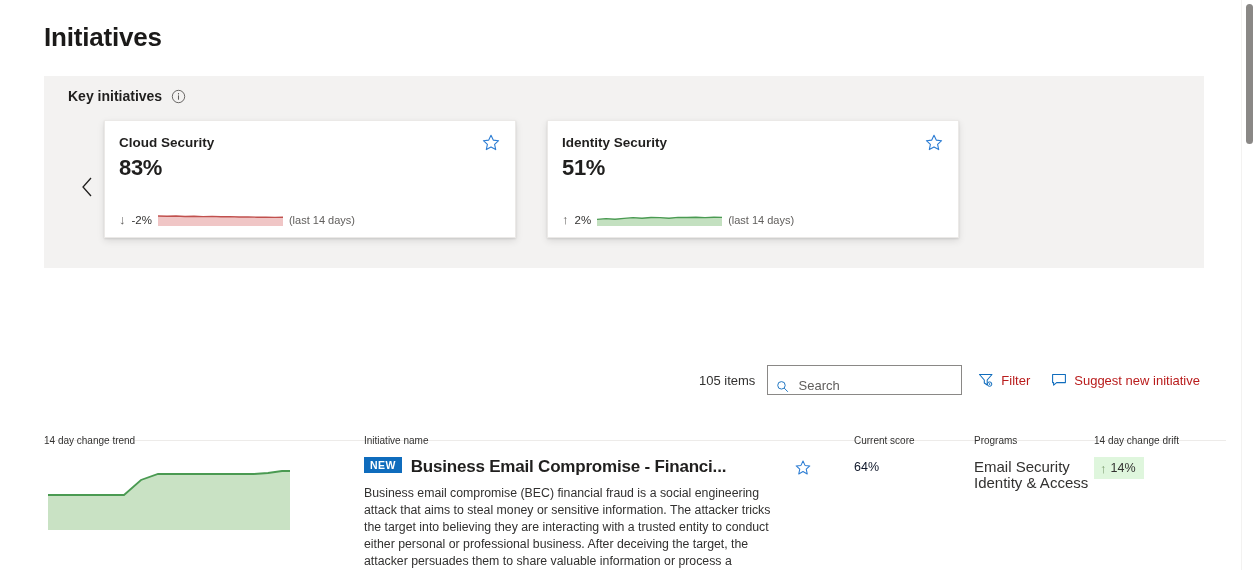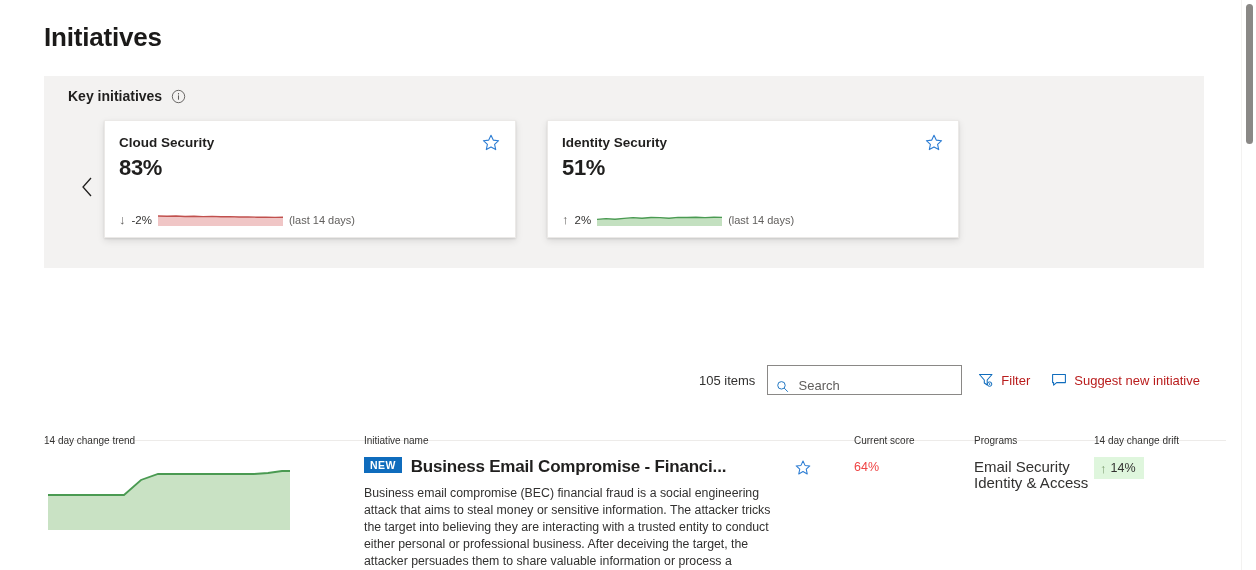--- a/index.html
+++ b/index.html
@@ -132,21 +132,21 @@
   }
   .name-text {
     font-size: 17px; font-weight: 700; color: #201f1e;
     white-space: nowrap; letter-spacing: -0.2px;
   }
   .row-star { position: absolute; left: 750px; top: 12px; width: 18px; height: 18px; cursor: pointer; }
   .desc {
     margin-top: 8px; font-size: 12.3px; line-height: 17.1px;
     color: #323130; width: 416px;
   }
-  .cell-score { position: absolute; left: 810px; top: 13px; font-size: 12.5px; color: #ef4444; }
+  .cell-score { position: absolute; left: 810px; top: 13px; font-size: 12.5px; color: #0f172a; }
   .cell-prog { position: absolute; left: 930px; top: 12px; font-size: 15px; line-height: 16px; color: #323130; }
   .cell-drift { position: absolute; left: 1050px; top: 10px; }
   .drift-pill {
     display: inline-flex; align-items: center; gap: 4px;
     background: #dff6dd; color: #323130;
     font-size: 12.5px; padding: 4px 8px 4px 6px;
   }
   .drift-arrow { color: #7a9b6e; font-size: 13px; line-height: 1; }
 
   

